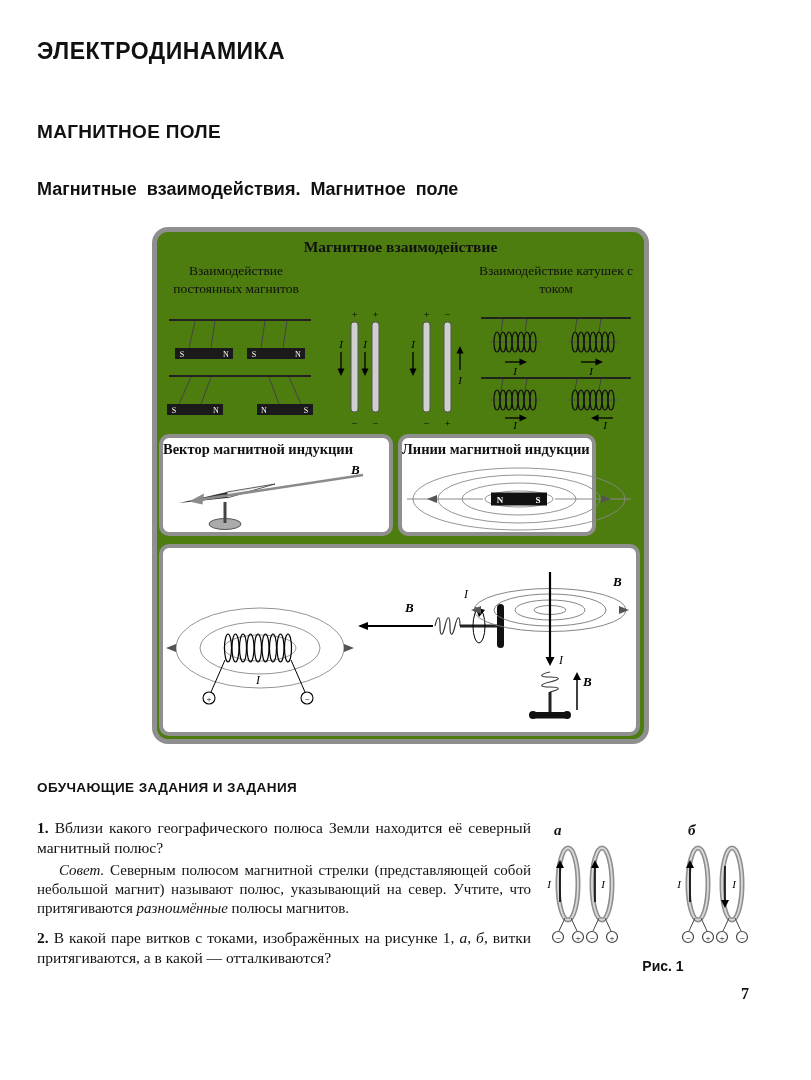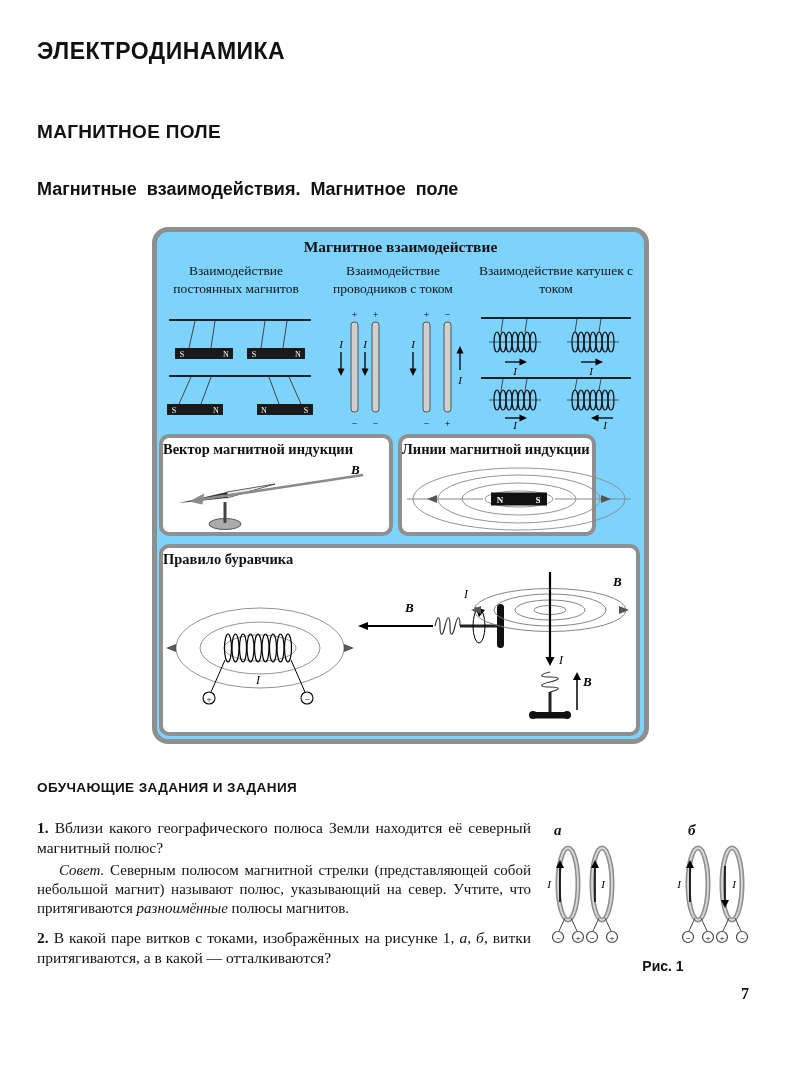--- a/index.html
+++ b/index.html
@@ -4,21 +4,21 @@
 <style>
   html,body{margin:0;padding:0;}
   body{width:811px;height:1080px;background:#ffffff;position:relative;
        font-family:"Liberation Serif",serif;color:#111;overflow:hidden;}
   .abs{position:absolute;}
   .sans{font-family:"Liberation Sans",sans-serif;}
   #chapter{left:37px;top:38px;font-size:23px;font-weight:700;letter-spacing:0.5px;}
   #section{left:37px;top:121px;font-size:19px;font-weight:700;letter-spacing:0.3px;}
   #subsection{left:37px;top:179px;font-size:18px;font-weight:700;word-spacing:5px;}
   #scheme{left:152px;top:227px;width:497px;height:517px;border:5px solid #8f8f8f;
-          border-radius:16px;box-sizing:border-box;background:#7dd3fc;}
+          border-radius:16px;box-sizing:border-box;background:#4d7c0f;}
   .scheme-title{position:absolute;left:0;right:0;top:6px;text-align:center;
                 font-weight:700;font-size:15.5px;}
   .col-title{position:absolute;top:30px;text-align:center;font-size:13.5px;line-height:1.3;}
   #ct1{left:6px;width:146px;}
   #ct2{left:158px;width:156px;}
   #ct3{left:316px;width:166px;}
   #svg-magnets{position:absolute;left:8px;top:80px;}
   #svg-conductors{position:absolute;left:170px;top:74px;}
   #svg-coils{position:absolute;left:320px;top:80px;}
   .subbox{position:absolute;border:4px solid #8f8f8f;border-radius:10px;box-sizing:border-box;background:#fff;}
@@ -50,21 +50,20 @@
 </head>
 <body>
 
 <div class="abs sans" id="chapter">ЭЛЕКТРОДИНАМИКА</div>
 <div class="abs sans" id="section">МАГНИТНОЕ ПОЛЕ</div>
 <div class="abs sans" id="subsection">Магнитные взаимодействия. Магнитное поле</div>
 
 <div class="abs" id="scheme">
   <div class="scheme-title">Магнитное взаимодействие</div>
   <div class="col-title" id="ct1">Взаимодействие постоянных магнитов</div>
-  <div class="col-title" id="ct2">Взаимодействие проводников с током</div>
   <div class="col-title" id="ct3">Взаимодействие катушек с током</div>
 
   <svg id="svg-magnets" width="150" height="118" viewBox="0 0 150 118">
     <g>
       <line x1="4" y1="8" x2="146" y2="8" stroke="#222" stroke-width="2"></line>
       <line x1="30" y1="9" x2="24" y2="36" stroke="#444" stroke-width="1"></line>
       <line x1="50" y1="9" x2="46" y2="36" stroke="#444" stroke-width="1"></line>
       <line x1="100" y1="9" x2="96" y2="36" stroke="#444" stroke-width="1"></line>
       <line x1="122" y1="9" x2="118" y2="36" stroke="#444" stroke-width="1"></line>
       <rect x="10" y="36" width="58" height="11" fill="#1a1a1a"></rect>
@@ -206,21 +205,20 @@
       <line x1="152" y1="37" x2="228" y2="37" stroke="#888" stroke-width="1"></line>
       <polygon points="24,37 34,33 34,41" fill="#555"></polygon>
       <polygon points="208,37 198,33 198,41" fill="#555"></polygon>
       <rect x="88" y="30.5" width="56" height="13" fill="#111"></rect>
       <text x="97" y="40.5" fill="#fff" font-size="9" font-weight="bold" text-anchor="middle">N</text>
       <text x="135" y="40.5" fill="#fff" font-size="9" font-weight="bold" text-anchor="middle">S</text>
     </svg>
   </div>
 
   <div class="subbox" id="box-gimlet">
-    <div class="subbox-title">Правило буравчика</div>
     <svg id="svg-gimlet" width="469" height="160" viewBox="0 0 469 160">
       <g>
         <ellipse cx="95" cy="78" rx="36" ry="13" fill="none" stroke="#888" stroke-width="0.9"></ellipse>
         <ellipse cx="95" cy="78" rx="60" ry="26" fill="none" stroke="#888" stroke-width="0.9"></ellipse>
         <ellipse cx="95" cy="78" rx="84" ry="40" fill="none" stroke="#888" stroke-width="0.9"></ellipse>
         <polygon points="1,78 11,74 11,82" fill="#555"></polygon>
         <polygon points="189,78 179,74 179,82" fill="#555"></polygon>
         <ellipse cx="63" cy="78" rx="3.5" ry="14" fill="none" stroke="#000" stroke-width="1.2"></ellipse>
         <ellipse cx="70.5" cy="78" rx="3.5" ry="14" fill="none" stroke="#000" stroke-width="1.2"></ellipse>
         <ellipse cx="78" cy="78" rx="3.5" ry="14" fill="none" stroke="#000" stroke-width="1.2"></ellipse>

